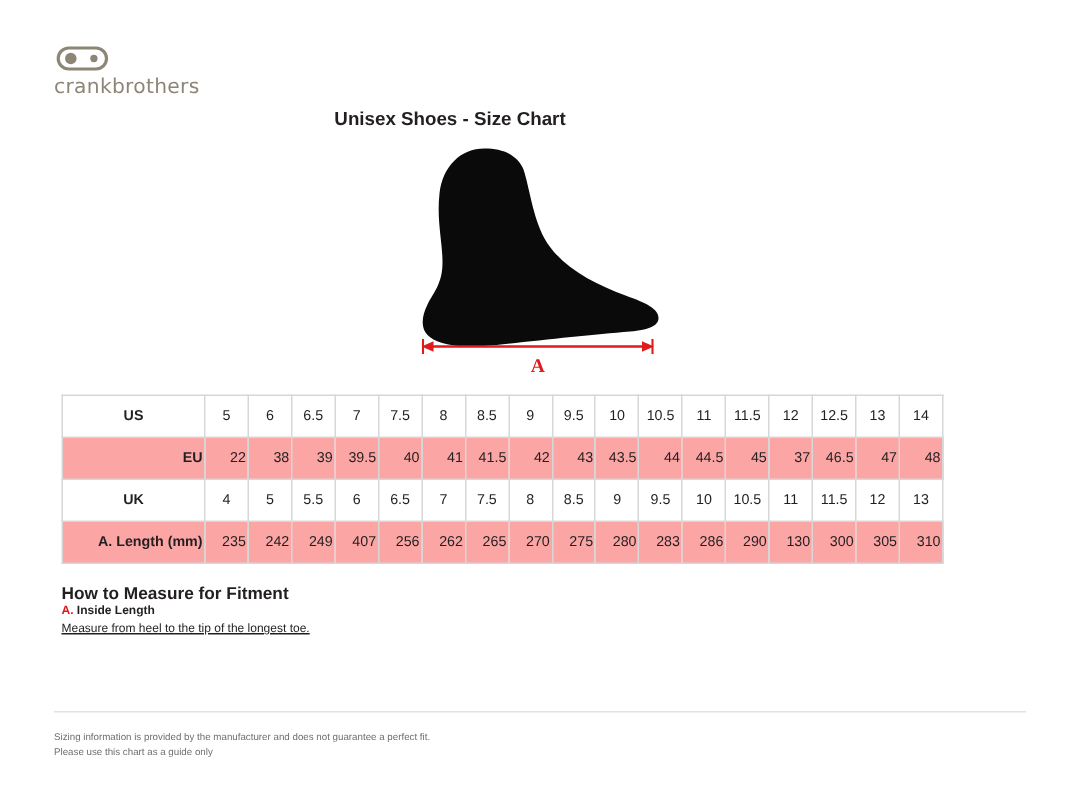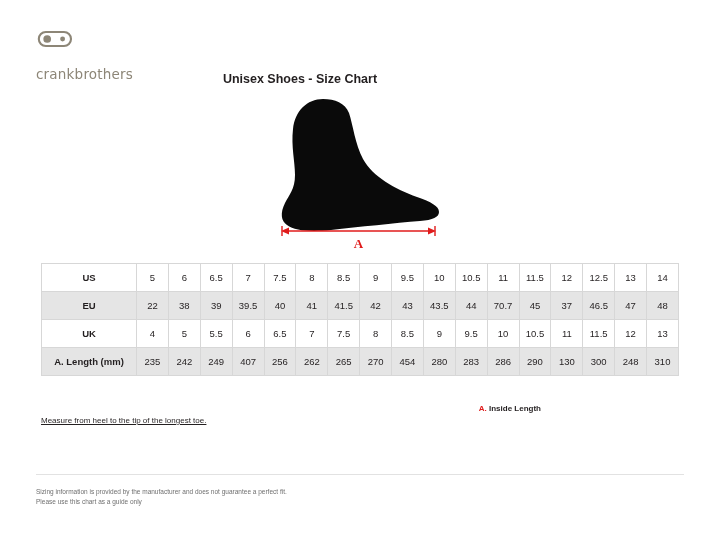--- a/index.html
+++ b/index.html
@@ -27,21 +27,21 @@
     left: 36px;
     top: 28px;
     width: 190px;
   }
   .logo-mark {
     width: 42px;
     height: 22px;
     display: block;
   }
   .logo-text {
-    margin-top: 16px;
+    margin-top: 0;
     font-size: 13.5px;
     letter-spacing: 0.2px;
     color: #8d8677;
     font-family: "DejaVu Sans", sans-serif;
   }
 
   
   .chart-title {
     position: absolute;
     top: 72px;
@@ -84,59 +84,58 @@
     color: #e01b1b;
     font-family: "Liberation Serif", serif;
   }
 
   
   .size-table {
     position: absolute;
     left: 41px;
     top: 263px;
     border-collapse: collapse;
-    width: 638px;
+    width: 588px;
     table-layout: fixed;
   }
   .size-table td {
     border: 1px solid #d7d7d7;
     height: 25px;
     text-align: center;
     vertical-align: middle;
     font-size: 9.5px;
     color: #231f20;
   }
   .size-table td.rowhead {
     font-weight: bold;
     font-size: 9.5px;
     width: 92px;
   }
   .size-table tr.shaded td {
-    background: #e5e5e5;
+    background: #fca5a5;
+    text-align: right;
   }
 
   
   .howto {
     position: absolute;
     left: 41px;
     top: 390px;
     width: 500px;
   }
   .howto h2 {
     margin: 0;
     font-size: 11.5px;
     font-weight: bold;
     color: #231f20;
   }
   .howto .item-title {
-    margin-top: 14px;
     font-size: 8px;
     font-weight: bold;
     color: #231f20;
-    text-align: right;
   }
   .howto .item-title .marker {
     color: #e01b1b;
   }
   .howto .item-desc {
     margin-top: 3px;
     font-size: 8px;
     color: #231f20;
     text-decoration: underline;
   }
@@ -234,21 +233,21 @@
         <td>38</td>
         <td>39</td>
         <td>39.5</td>
         <td>40</td>
         <td>41</td>
         <td>41.5</td>
         <td>42</td>
         <td>43</td>
         <td>43.5</td>
         <td>44</td>
-        <td>70.7</td>
+        <td>44.5</td>
         <td>45</td>
         <td>37</td>
         <td>46.5</td>
         <td>47</td>
         <td>48</td>
       </tr>
       <tr>
         <td class="rowhead">UK</td>
         <td>4</td>
         <td>5</td>
@@ -271,34 +270,35 @@
       <tr class="shaded">
         <td class="rowhead">A. Length (mm)</td>
         <td>235</td>
         <td>242</td>
         <td>249</td>
         <td>407</td>
         <td>256</td>
         <td>262</td>
         <td>265</td>
         <td>270</td>
-        <td>454</td>
+        <td>275</td>
         <td>280</td>
         <td>283</td>
         <td>286</td>
         <td>290</td>
         <td>130</td>
         <td>300</td>
-        <td>248</td>
+        <td>305</td>
         <td>310</td>
       </tr>
     </tbody>
   </table>
 
   <div class="howto">
+    <h2>How to Measure for Fitment</h2>
     <div class="item-title">
       <span class="marker">A.</span>
       <span>Inside Length</span>
     </div>
     <div class="item-desc">Measure from heel to the tip of the longest toe.</div>
   </div>
 
   <div class="divider"></div>
 
   <div class="footnote">

